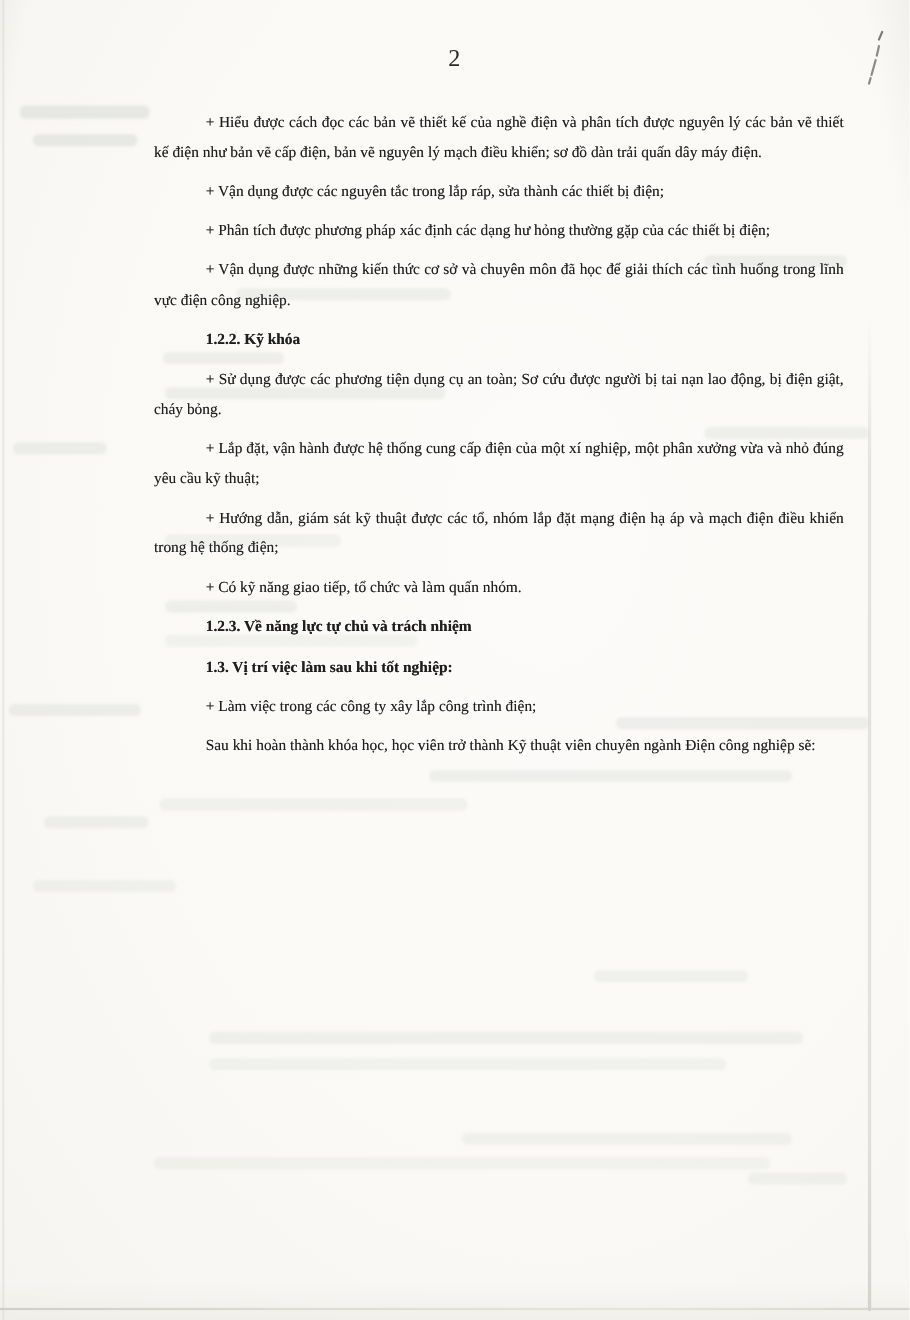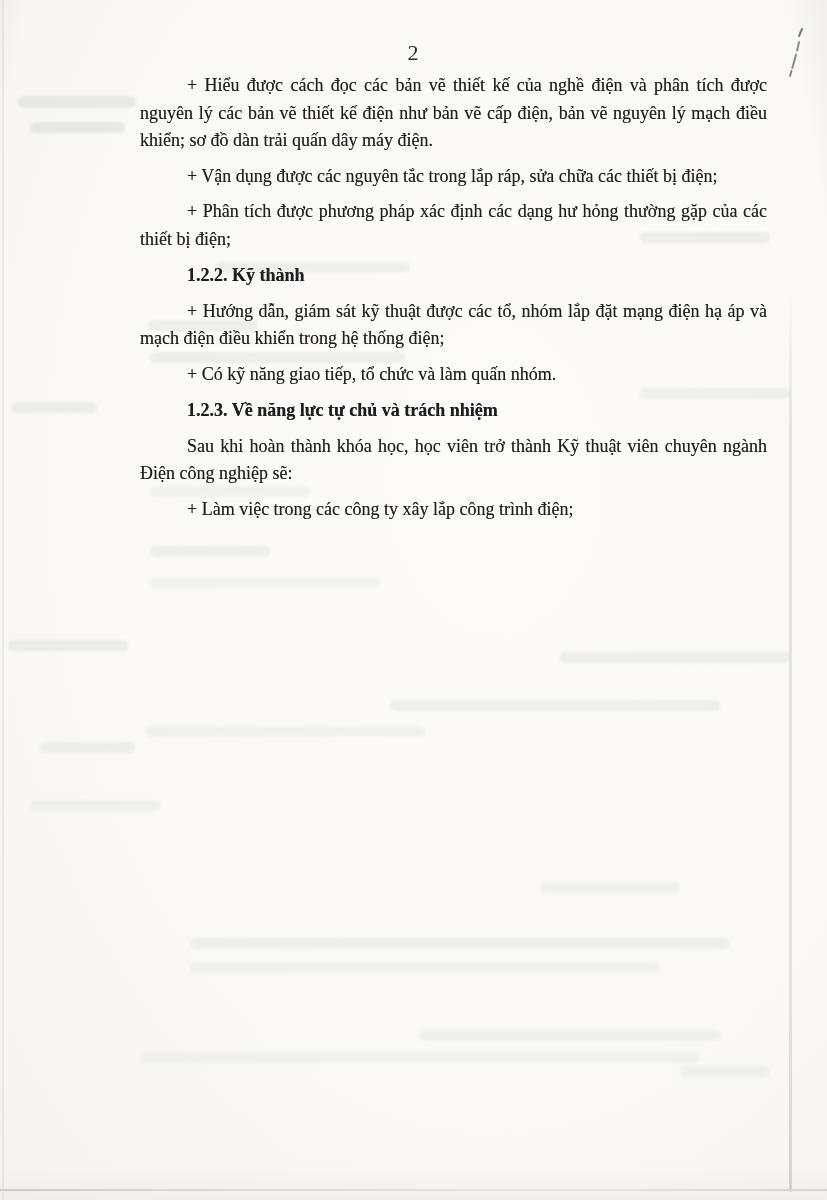--- a/index.html
+++ b/index.html
@@ -26,24 +26,24 @@
     top: 40px;
     left: 0;
     width: 827px;
     text-align: center;
     font-size: 22px;
     letter-spacing: 1px;
     color: #2a2a2a;
   }
   .doc-body {
     position: absolute;
-    top: 72px;
+    top: 98px;
     left: 140px;
     width: 627px;
-    font-size: 18px;
+    font-size: 14px;
     line-height: 27.5px;
     text-align: justify;
   }
   .doc-body p {
     margin: 8px 0 0 0;
     text-indent: 47px;
     text-shadow: 0 0 0.5px rgba(30,30,30,0.55);
   }
   .doc-body p:first-child { margin-top: 0; }
   .doc-body p.heading {
@@ -95,28 +95,32 @@
 </style>
 </head>
 <body>
 
 <div class="page">
 
   <div class="page-number">2</div>
 
   <div class="doc-body">
       <p class="para">+ Hiểu được cách đọc các bản vẽ thiết kế của nghề điện và phân tích được nguyên lý các bản vẽ thiết kế điện như bản vẽ cấp điện, bản vẽ nguyên lý mạch điều khiển; sơ đồ dàn trải quấn dây máy điện.</p>
-      <p class="para">+ Vận dụng được các nguyên tắc trong lắp ráp, sửa chữa các thiết bị điện;</p>
+      <p class="para">+ Vận dụng được các nguyên tắc trong lắp ráp, sửa thành các thiết bị điện;</p>
       <p class="para">+ Phân tích được phương pháp xác định các dạng hư hỏng thường gặp của các thiết bị điện;</p>
-      <p class="heading">1.2.2. Kỹ thành</p>
+      <p class="para">+ Vận dụng được những kiến thức cơ sở và chuyên môn đã học để giải thích các tình huống trong lĩnh vực điện công nghiệp.</p>
+      <p class="heading">1.2.2. Kỹ khóa</p>
+      <p class="para">+ Sử dụng được các phương tiện dụng cụ an toàn; Sơ cứu được người bị tai nạn lao động, bị điện giật, cháy bỏng.</p>
+      <p class="para">+ Lắp đặt, vận hành được hệ thống cung cấp điện của một xí nghiệp, một phân xưởng vừa và nhỏ đúng yêu cầu kỹ thuật;</p>
       <p class="para">+ Hướng dẫn, giám sát kỹ thuật được các tổ, nhóm lắp đặt mạng điện hạ áp và mạch điện điều khiển trong hệ thống điện;</p>
       <p class="para">+ Có kỹ năng giao tiếp, tổ chức và làm quấn nhóm.</p>
       <p class="heading">1.2.3. Về năng lực tự chủ và trách nhiệm</p>
+      <p class="heading">1.3. Vị trí việc làm sau khi tốt nghiệp:</p>
+      <p class="para">+ Làm việc trong các công ty xây lắp công trình điện;</p>
       <p class="para">Sau khi hoàn thành khóa học, học viên trở thành Kỹ thuật viên chuyên ngành Điện công nghiệp sẽ:</p>
-      <p class="para">+ Làm việc trong các công ty xây lắp công trình điện;</p>
     </div>
 
   <div class="smudge" style="left:18px;  top:96px;  width:118px; height:12px;"></div>
   <div class="smudge" style="left:30px;  top:122px; width:95px;  height:11px;"></div>
   <div class="smudge" style="left:640px; top:232px; width:130px; height:11px; opacity:.8;"></div>
   <div class="smudge" style="left:215px; top:262px; width:195px; height:11px; opacity:.7;"></div>
   <div class="smudge" style="left:148px; top:320px; width:110px; height:11px; opacity:.7;"></div>
   <div class="smudge" style="left:150px; top:352px; width:255px; height:11px; opacity:.75;"></div>
   <div class="smudge" style="left:640px; top:388px; width:150px; height:11px; opacity:.7;"></div>
   <div class="smudge" style="left:12px;  top:402px; width:85px;  height:11px; opacity:.8;"></div>

